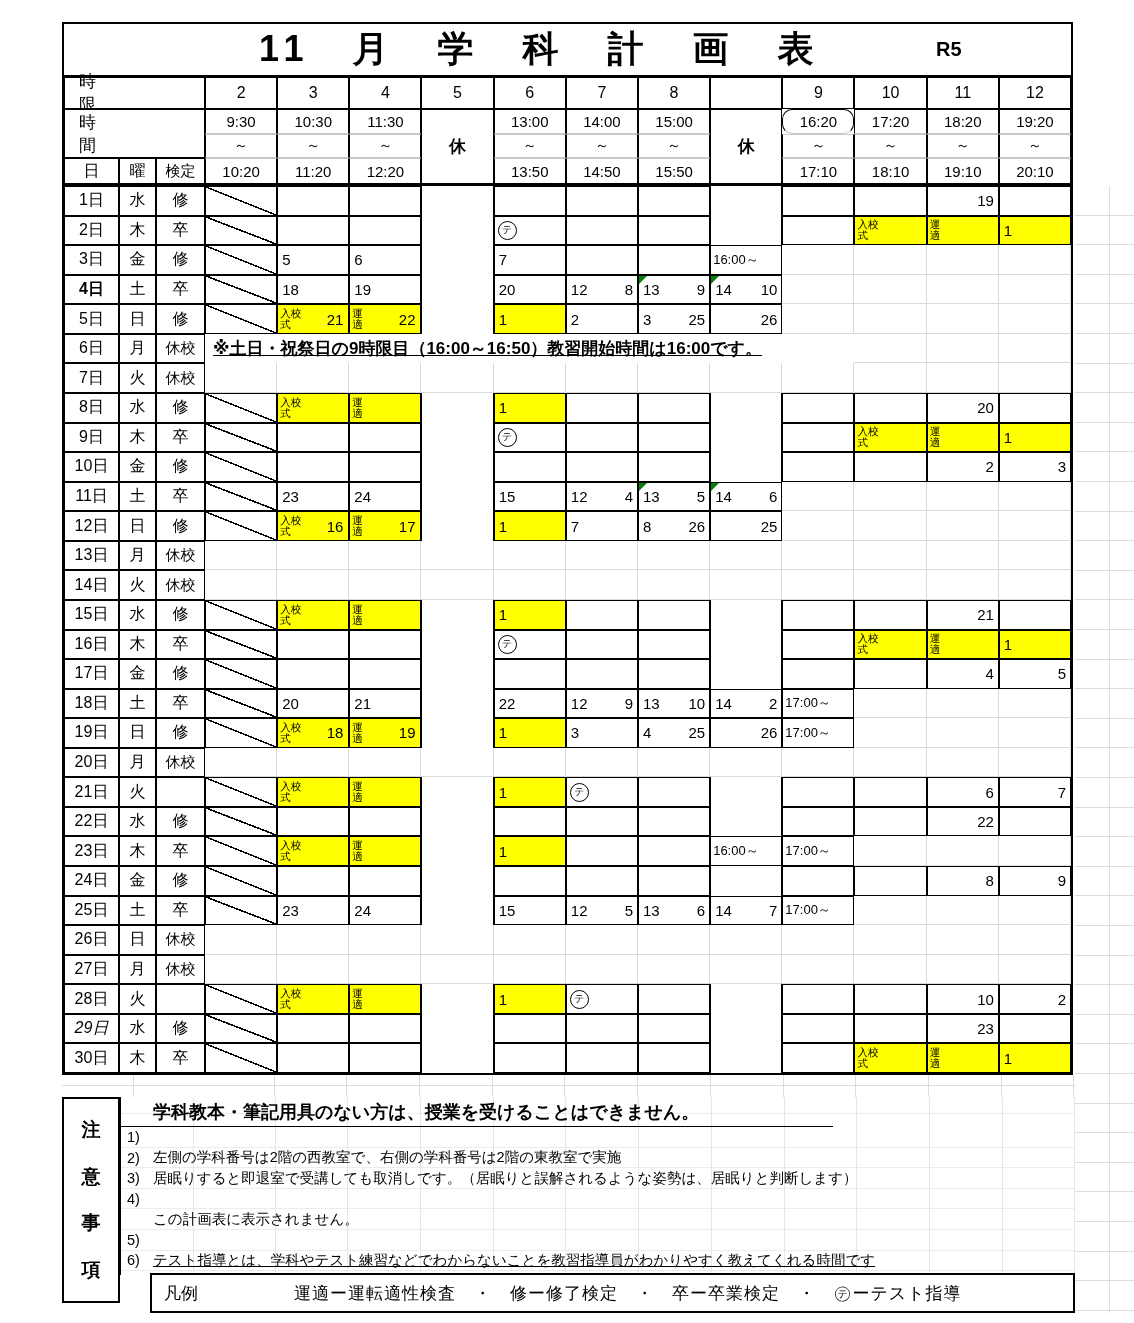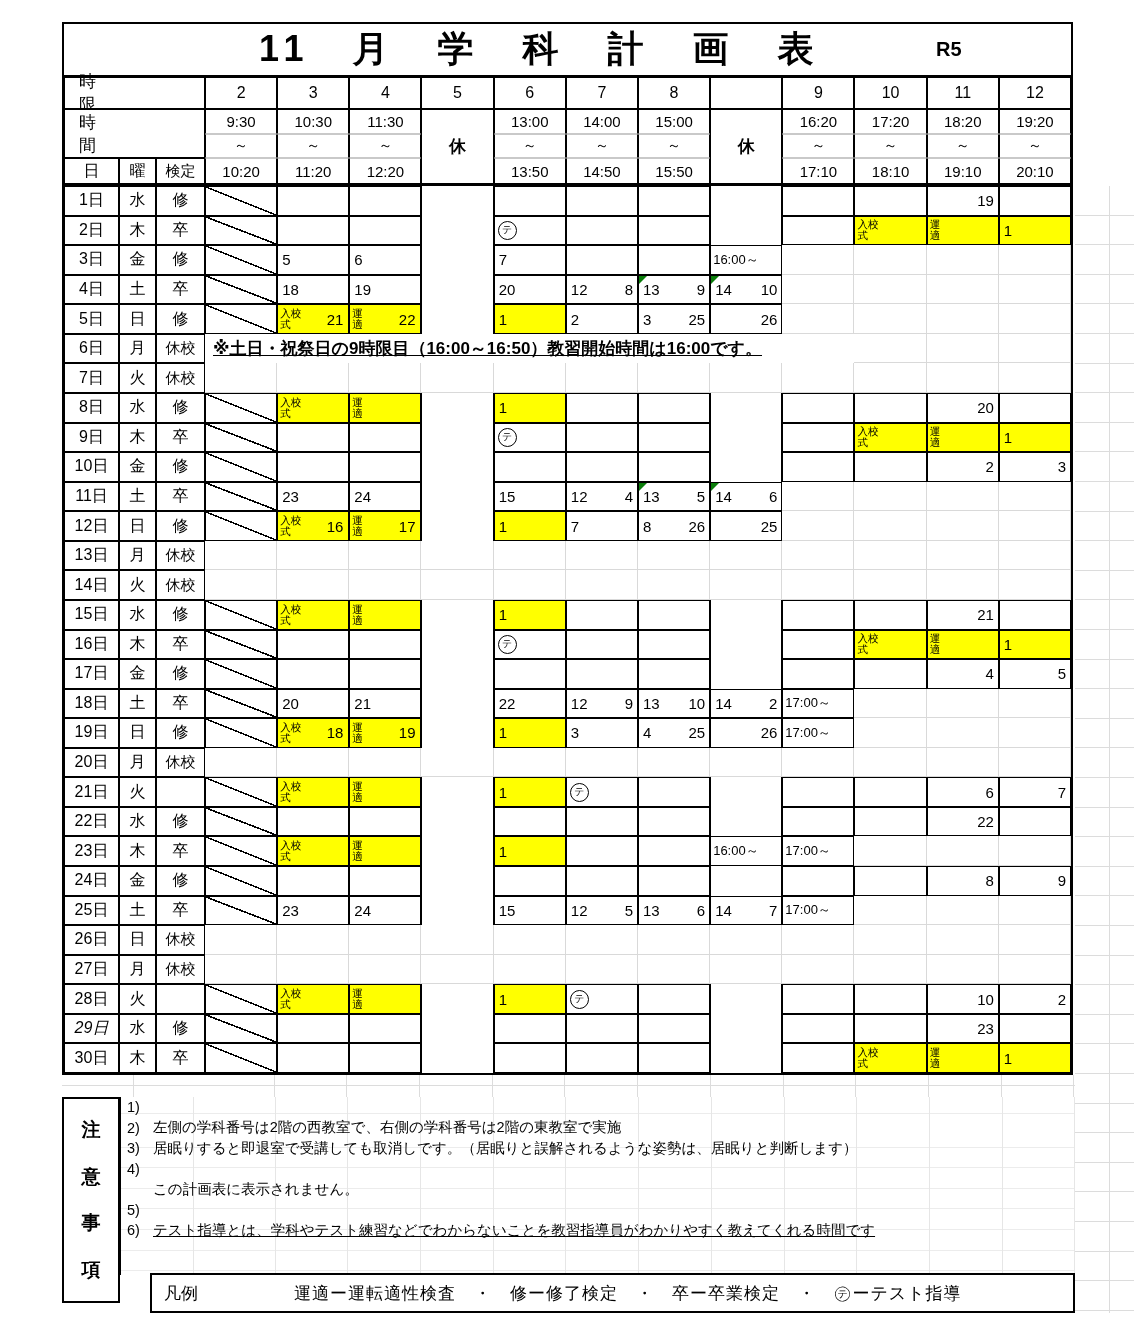--- a/index.html
+++ b/index.html
@@ -110,21 +110,21 @@
       <div class="hcell ts" style="grid-area: 2 / 9;">14:00</div>
       <div class="hcell tl" style="grid-area: 3 / 9;">～</div>
       <div class="hcell te" style="grid-area: 4 / 9;">14:50</div>
       <div class="hcell pnum" style="grid-area: 1 / 10;">8</div>
       <div class="hcell ts" style="grid-area: 2 / 10;">15:00</div>
       <div class="hcell tl" style="grid-area: 3 / 10;">～</div>
       <div class="hcell te" style="grid-area: 4 / 10;">15:50</div>
       <div class="hcell pnum" style="grid-area: 1 / 11;"></div>
       <div class="hcell rest" style="grid-area: 2 / 11 / span 3;">休</div>
       <div class="hcell pnum" style="grid-area: 1 / 12;">9</div>
-      <div class="hcell ts" style="grid-area: 2 / 12;">16:20</div>
+      <div class="hcell ts" style="grid-area: 2 / 12; border-radius: 10px;">16:20</div>
       <div class="hcell tl" style="grid-area: 3 / 12;">～</div>
       <div class="hcell te" style="grid-area: 4 / 12;">17:10</div>
       <div class="hcell pnum" style="grid-area: 1 / 13;">10</div>
       <div class="hcell ts" style="grid-area: 2 / 13;">17:20</div>
       <div class="hcell tl" style="grid-area: 3 / 13;">～</div>
       <div class="hcell te" style="grid-area: 4 / 13;">18:10</div>
       <div class="hcell pnum" style="grid-area: 1 / 14;">11</div>
       <div class="hcell ts" style="grid-area: 2 / 14;">18:20</div>
       <div class="hcell tl" style="grid-area: 3 / 14;">～</div>
       <div class="hcell te" style="grid-area: 4 / 14;">19:10</div>
@@ -197,21 +197,21 @@
       </div>
       <div class="cell bd" style="grid-area: 3 / 9;"></div>
       <div class="cell bd" style="grid-area: 3 / 10;"></div>
       <div class="cell bd" style="grid-area: 3 / 11;">
         <div class="txt sm">16:00～</div>
       </div>
       <div class="cell gray" style="grid-area: 3 / 12;"></div>
       <div class="cell gray" style="grid-area: 3 / 13;"></div>
       <div class="cell gray" style="grid-area: 3 / 14;"></div>
       <div class="cell gray" style="grid-area: 3 / 15;"></div>
-      <div class="cell bd day" style="grid-area: 4 / 1;">4日</div>
+      <div class="cell bd day" style="grid-area: 4 / 1; font-weight: bold;">4日</div>
       <div class="cell bd yobi" style="grid-area: 4 / 2;">土</div>
       <div class="cell bd kentei" style="grid-area: 4 / 3;">卒</div>
       <div class="cell bd" style="grid-area: 4 / 4;">
         <div class="diag"></div>
       </div>
       <div class="cell bd" style="grid-area: 4 / 5;">
         <div class="txt">18</div>
       </div>
       <div class="cell bd" style="grid-area: 4 / 6;">
         <div class="txt">19</div>
@@ -863,20 +863,21 @@
 <div class="abs rightmargin"></div>
 
 <div class="abs noteslabel" id="notes-label">
     <div class="nchar">注</div>
     <div class="nchar">意</div>
     <div class="nchar">事</div>
     <div class="nchar">項</div>
   </div>
 
 <div class="abs notesbody">
+  <div class="noteshead">学科教本・筆記用具のない方は、授業を受けることはできません。</div>
   <div id="notes-lines">
       <div class="noteline">
         <div class="nnum">1)</div>
       </div>
       <div class="noteline">
         <div class="nnum">2)</div>
         <div class="ntext">左側の学科番号は2階の西教室で、右側の学科番号は2階の東教室で実施</div>
       </div>
       <div class="noteline">
         <div class="nnum">3)</div>

